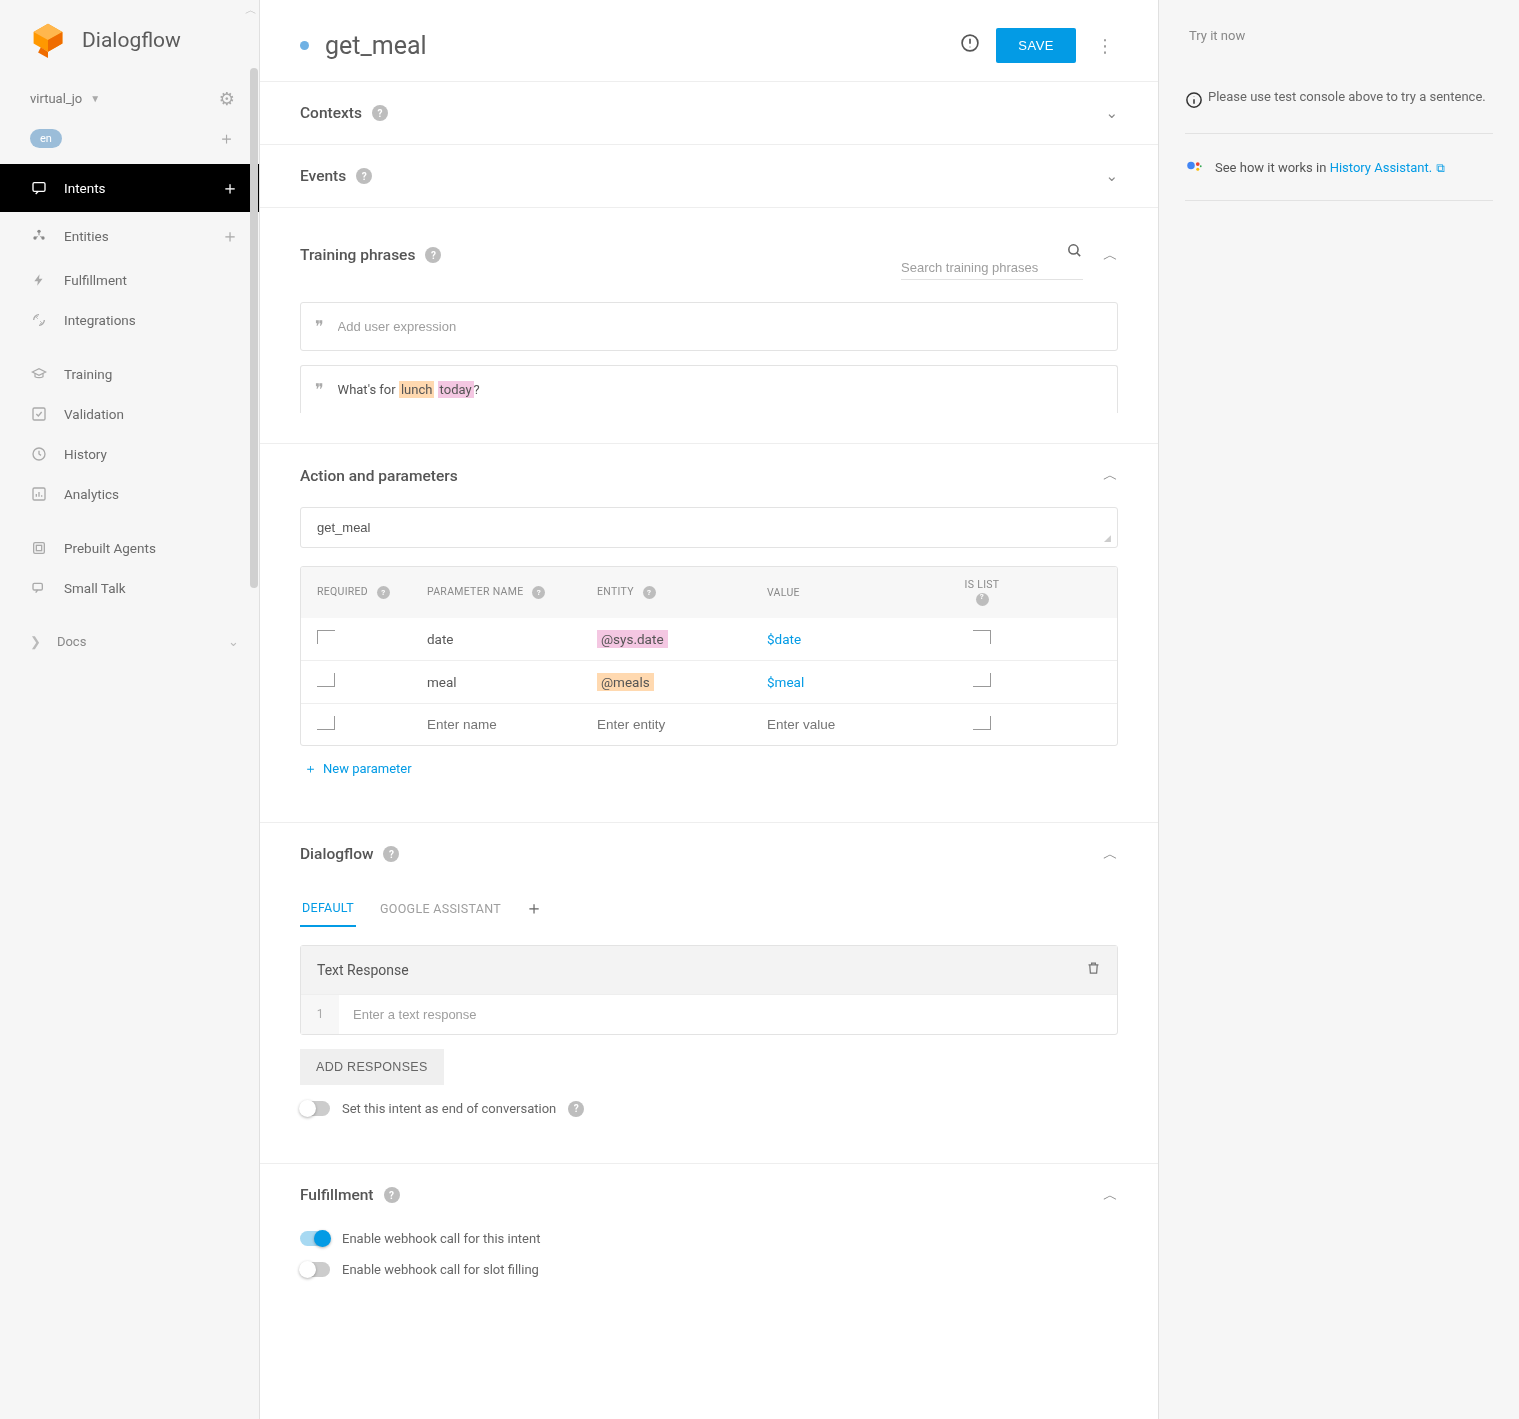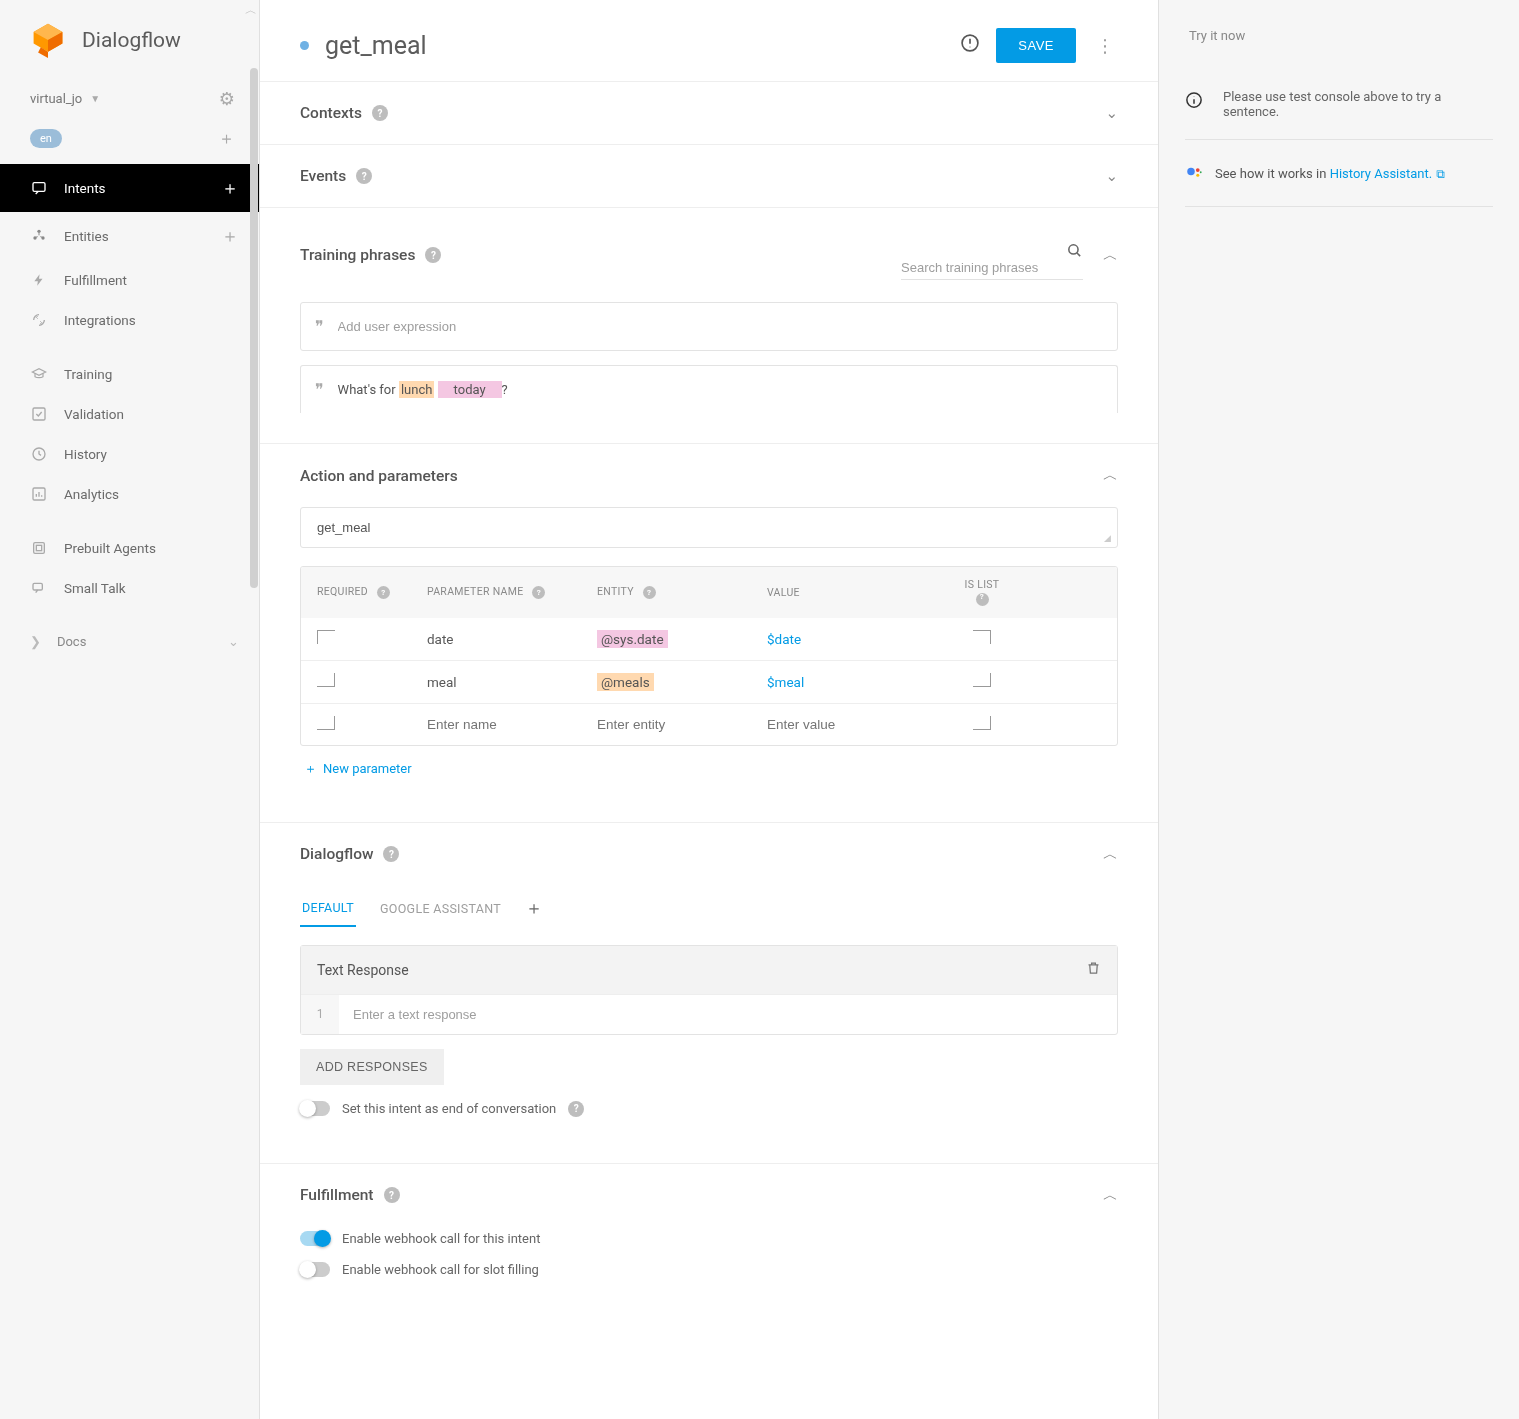--- a/index.html
+++ b/index.html
@@ -172,21 +172,21 @@
     padding: 14px 14px;
     display:flex;
     align-items:center;
     gap: 14px;
     margin-bottom: 14px;
   }
   .quote-icon { color:#aaa; font-size:16px; }
   .phrase-input { border:none; outline:none; font-size:13px; color:#555; flex:1; background:transparent; }
   .phrase-input::placeholder { color:#9e9e9e; }
   .hl-orange { background:#ffd9b0; padding:1px 2px; }
-  .hl-pink { background:#f4c7e2; padding:1px 16px; }
+  .hl-pink { background:#f4c7e2; padding:1px 2px; }
   .phrase-text { font-size:13px; color:#555; }
 
   .action-input-wrap {
     border:1px solid #e3e3e3; border-radius:3px; padding: 12px 16px;
     margin-bottom: 18px;
     position: relative;
   }
   .action-input { border:none; outline:none; width:100%; font-size:13px; color:#555; background:transparent;}
   .drag-handle { position:absolute; right:6px; bottom:4px; color:#ccc; font-size:9px; }
 
@@ -265,21 +265,21 @@
     width: 360px;
     background:#f6f6f6;
     padding: 0;
     flex-shrink: 0;
   }
   .try-header { padding: 28px 30px 16px; font-size:13px; color:#888; }
   .try-box {
     margin: 30px 26px 0;
     border-bottom: 1px solid #e2e2e2;
     padding-bottom: 20px;
-    display:flex; gap:20px; align-items:flex-start;
+    display:flex; gap:5px; align-items:flex-start;
     font-size: 13px; color:#666;
   }
   .try-box .info-icon { font-size:16px; color:#444; flex-shrink:0; margin-top:2px;}
   .ga-box {
     margin: 24px 26px;
     border-bottom: 1px solid #e2e2e2;
     padding-bottom: 24px;
     display:flex; gap:12px; align-items:center;
     font-size:13px; color:#555;
   }

